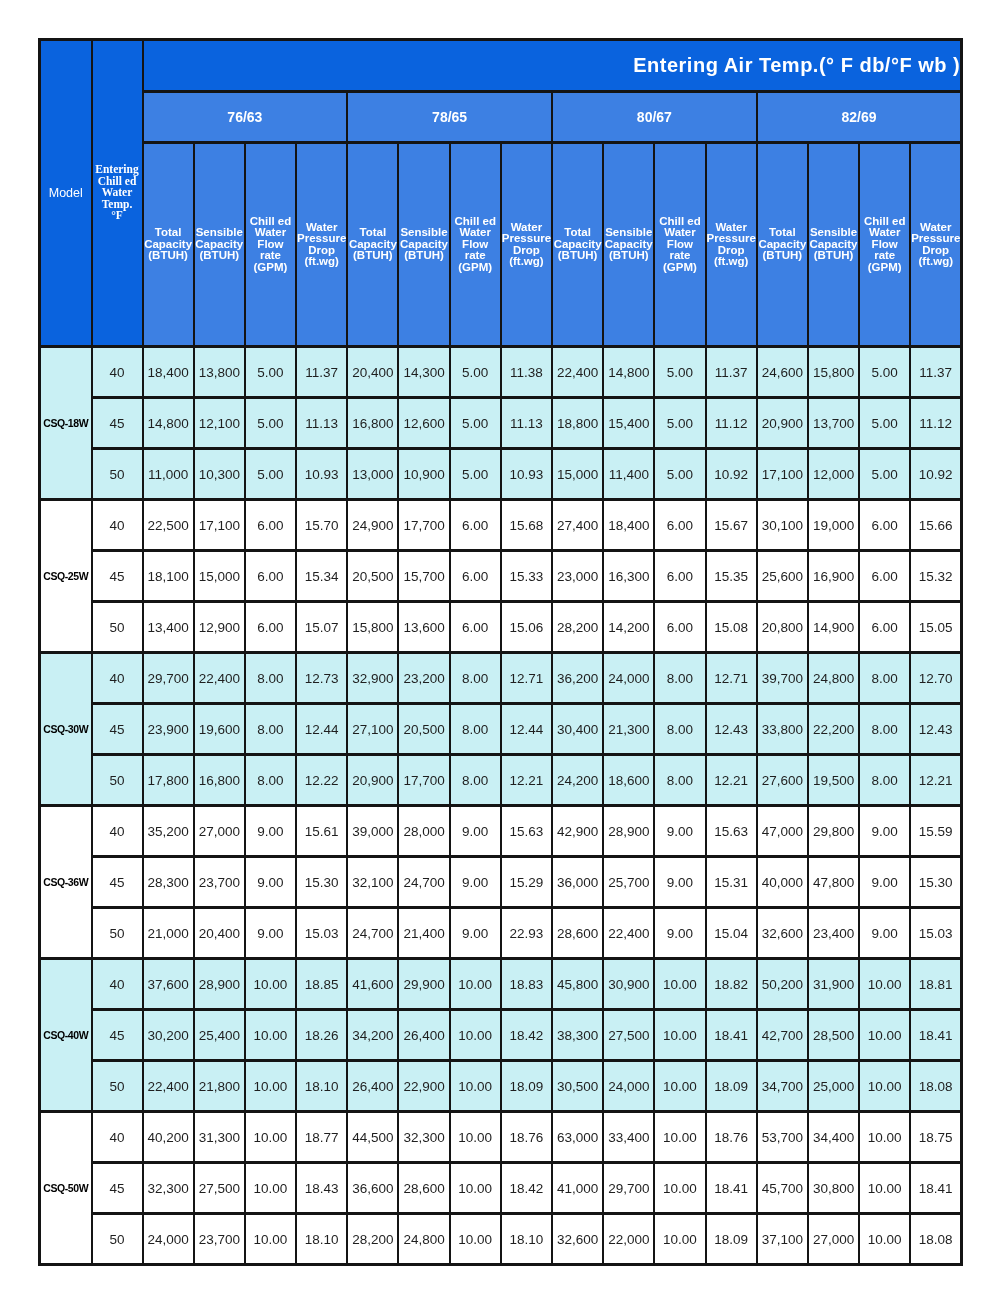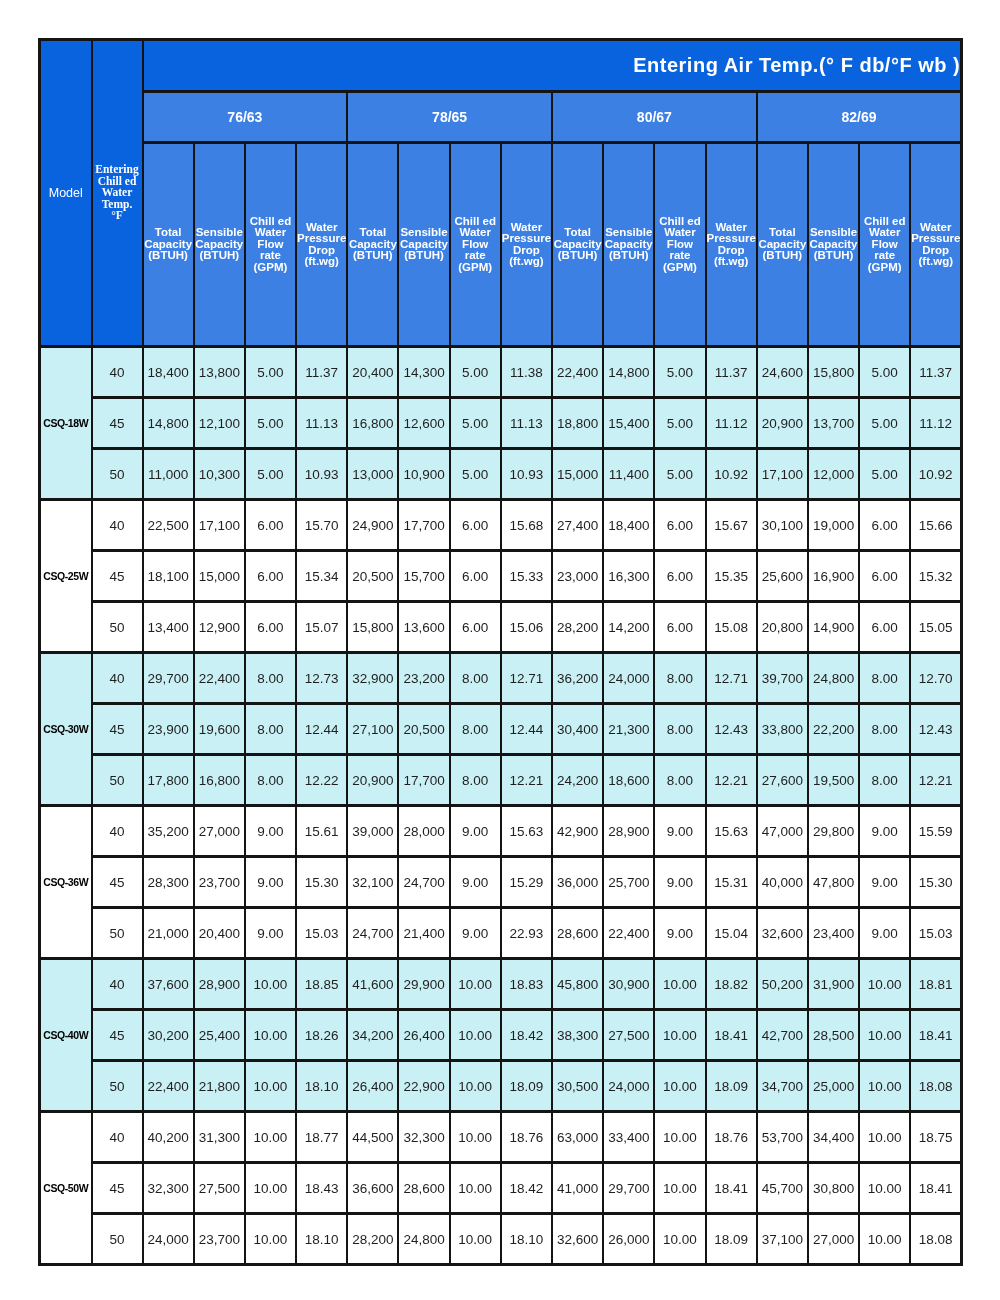--- a/index.html
+++ b/index.html
@@ -543,21 +543,21 @@
           <td class="temp-cell">50</td>
           <td class="data-cell">24,000</td>
           <td class="data-cell">23,700</td>
           <td class="data-cell">10.00</td>
           <td class="data-cell">18.10</td>
           <td class="data-cell">28,200</td>
           <td class="data-cell">24,800</td>
           <td class="data-cell">10.00</td>
           <td class="data-cell">18.10</td>
           <td class="data-cell">32,600</td>
-          <td class="data-cell">26,000</td>
+          <td class="data-cell">22,000</td>
           <td class="data-cell">10.00</td>
           <td class="data-cell">18.09</td>
           <td class="data-cell">37,100</td>
           <td class="data-cell">27,000</td>
           <td class="data-cell">10.00</td>
           <td class="data-cell">18.08</td>
         </tr>
       </tbody>
   </table>
 </div>

